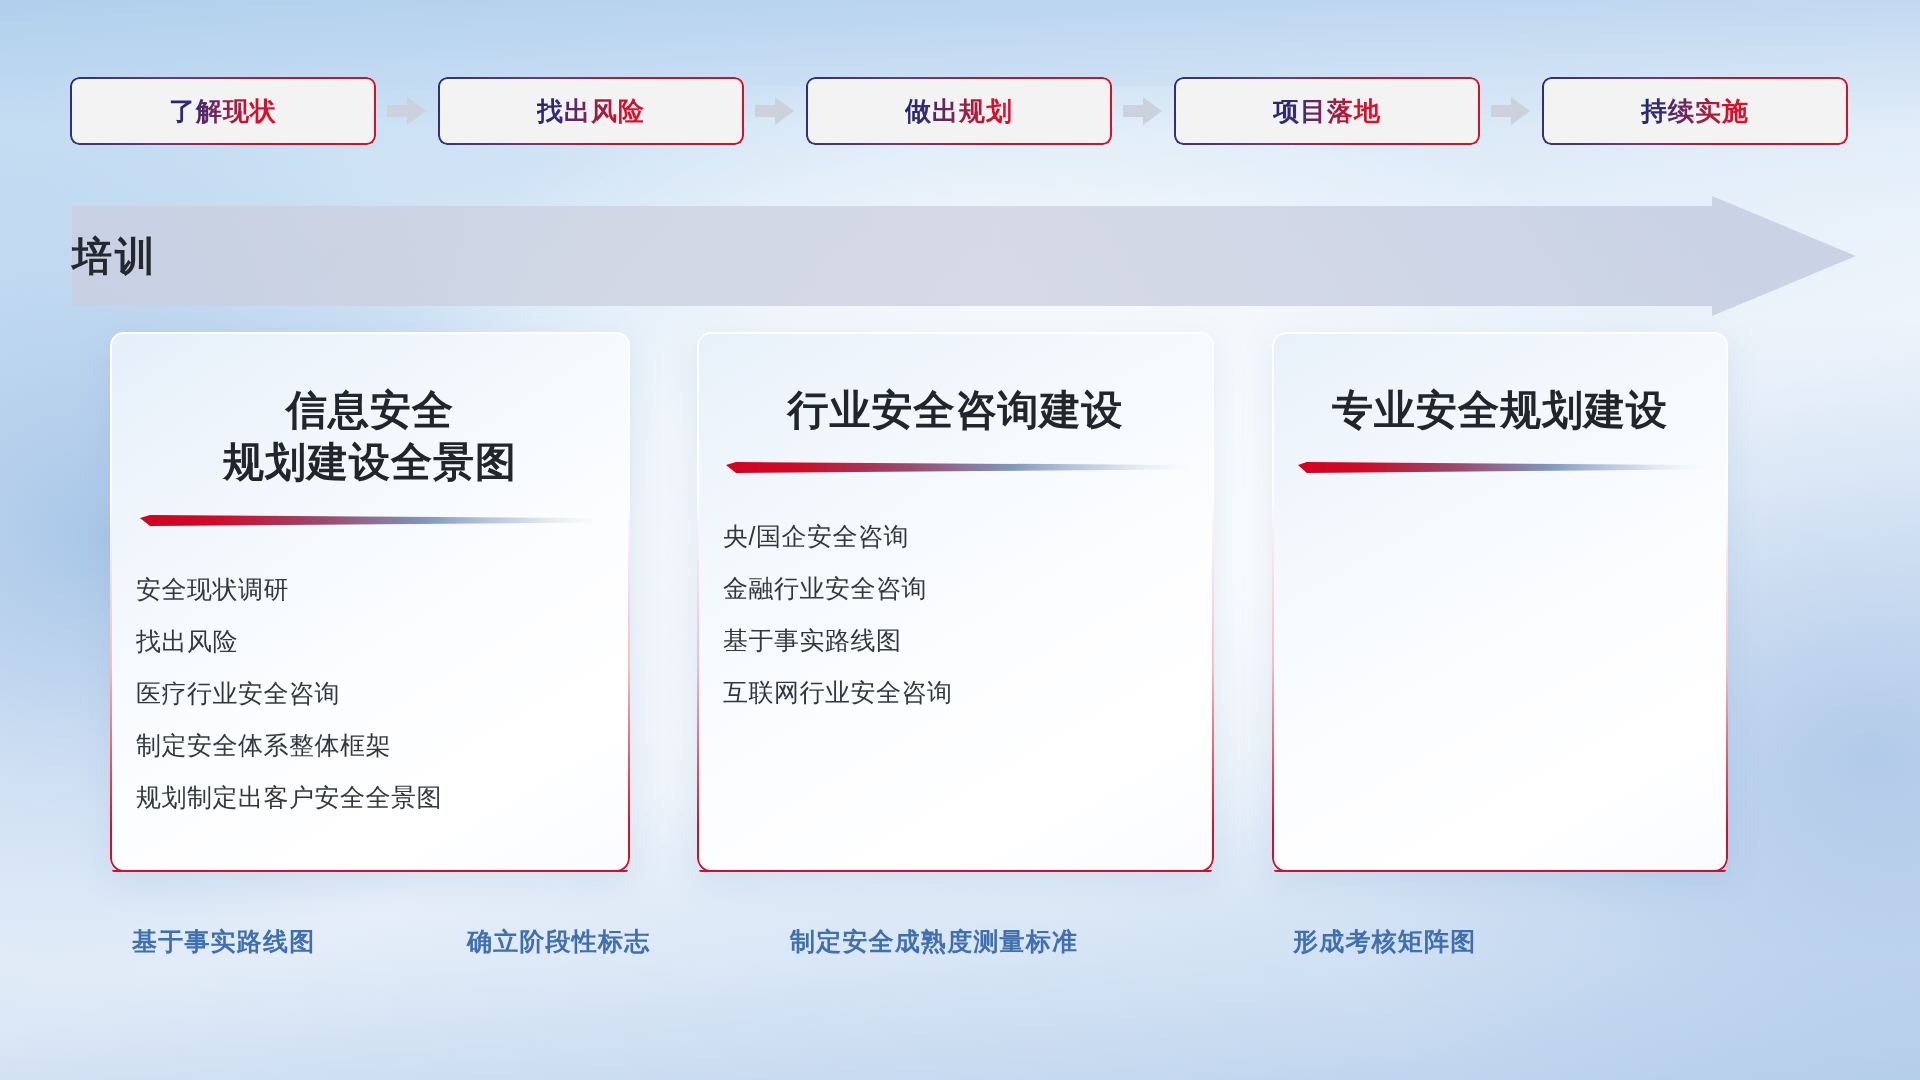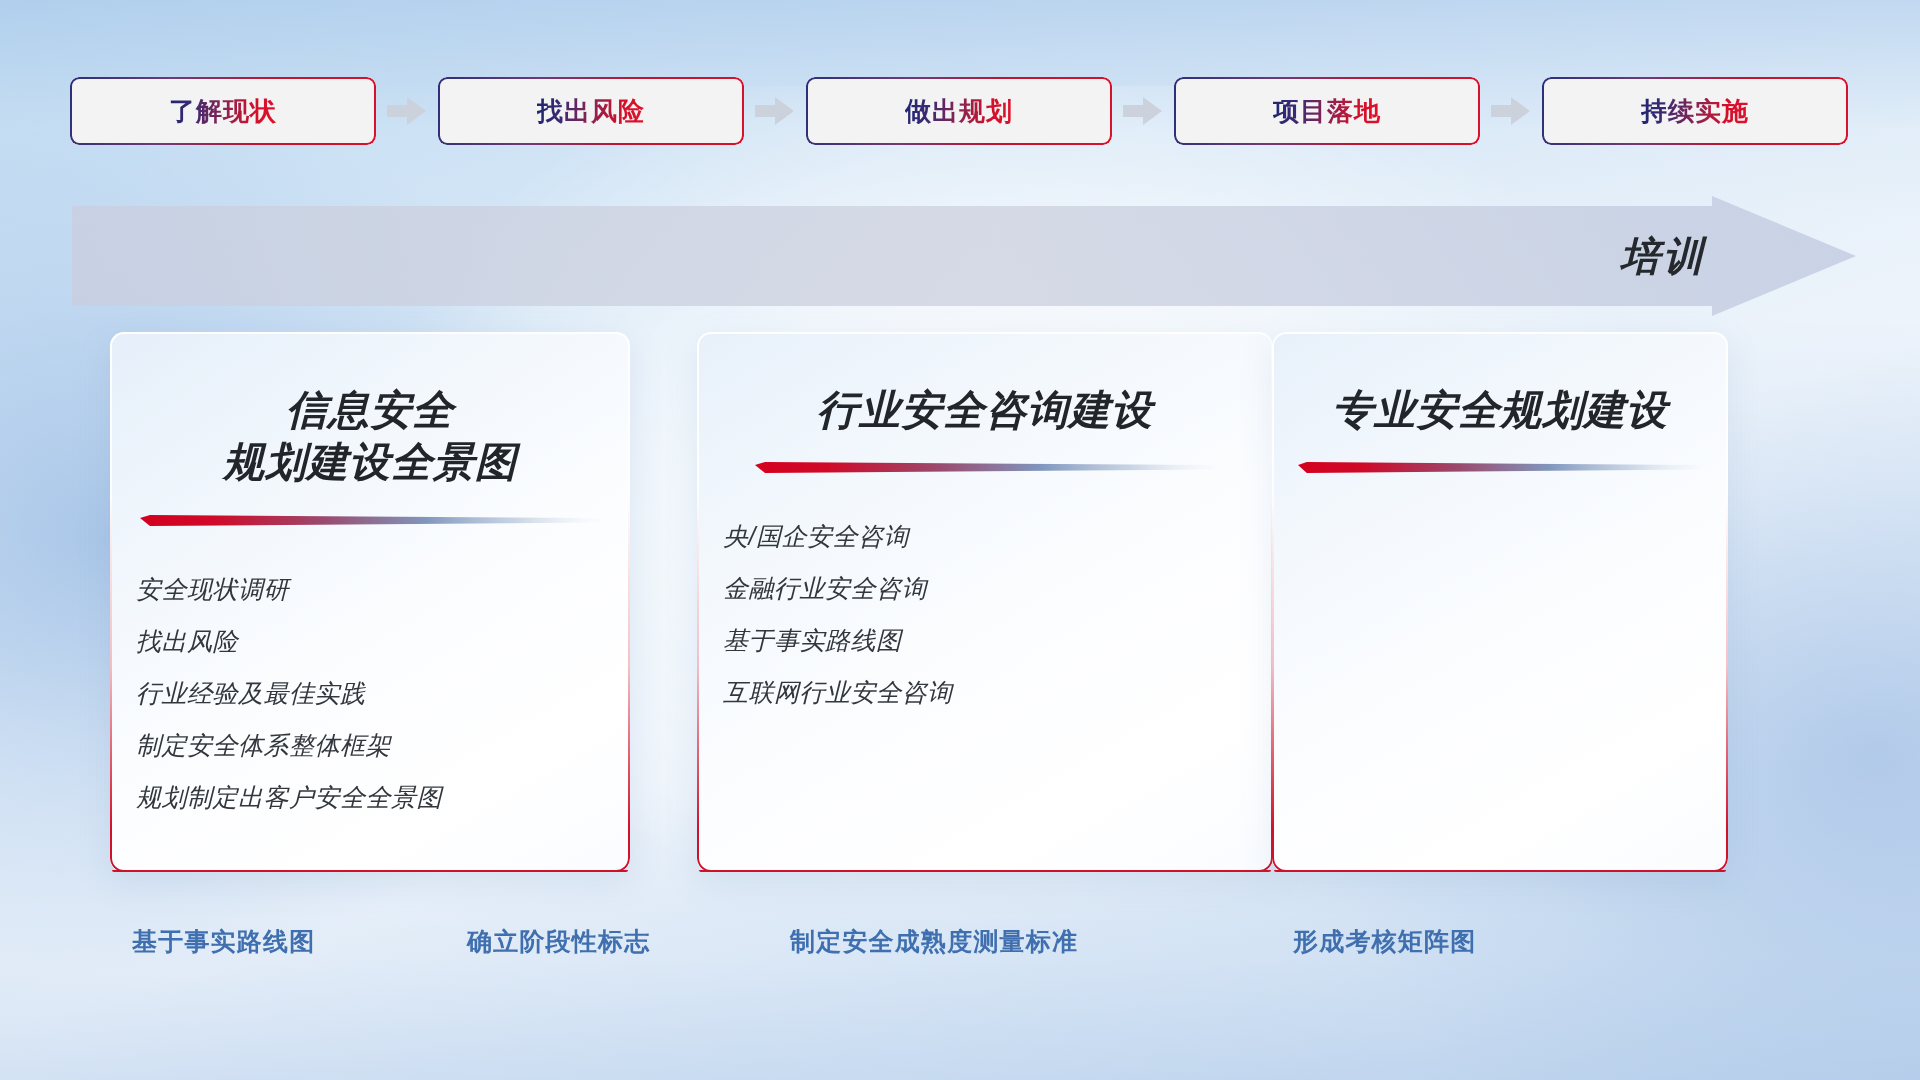--- a/index.html
+++ b/index.html
@@ -68,22 +68,22 @@
   }
   .step-arrow svg{display:block;}
 
   
   #band{
     position:absolute;left:72px;top:196px;width:1784px;height:120px;
   }
   #band svg{display:block;width:100%;height:100%;}
   #band-label{
     position:absolute;left:0;top:0;width:1784px;height:120px;
-    display:flex;align-items:center;justify-content:flex-end;
-    padding-right:150px;box-sizing:border-box;font-style:italic;
+    display:flex;align-items:center;justify-content:flex-start;
+    padding-right:150px;box-sizing:border-box;
   }
   #band-label span{
     font-size:40px;font-weight:600;color:#25282c;letter-spacing:3px;
   }
 
   
   #cards{
     position:absolute;left:0;top:332px;width:1920px;height:560px;
   }
   .card{
@@ -101,21 +101,21 @@
     pointer-events:none;
   }
   .card::after{
     content:"";position:absolute;left:2px;right:2px;bottom:0;height:2.4px;
     background:#d0112a;border-radius:0 0 12px 12px;
     pointer-events:none;
   }
   .card-inner{
     position:relative;z-index:2;height:100%;
     display:flex;flex-direction:column;align-items:center;
-    box-sizing:border-box;padding:52px 26px 41px;font-style:italic;
+    box-sizing:border-box;padding:52px 26px 41px;
   }
   .card-title{
     font-size:41px;font-weight:700;color:#22262b;
     line-height:1.28;text-align:center;letter-spacing:1px;
     white-space:pre-line;
   }
   .card-rule{
     margin-top:26px;width:100%;max-width:460px;height:14px;position:relative;
   }
   .card-rule svg{display:block;width:100%;height:100%;}
@@ -222,27 +222,27 @@
                 <stop offset="0.82" stop-color="#bac9dd" stop-opacity="0.75"></stop>
                 <stop offset="1" stop-color="#e7eef6" stop-opacity="0.10"></stop>
               </linearGradient>
             </defs>
             <path d="M0 3 L10 0 L460 3 L460 7.5 L10 11 Z" fill="url(#rg0)"></path>
           </svg>
         </div>
         <div class="card-list">
           <div class="card-list-item">安全现状调研</div>
           <div class="card-list-item">找出风险</div>
-          <div class="card-list-item">行业经验及最佳实践</div>
+          <div class="card-list-item">医疗行业安全咨询</div>
           <div class="card-list-item">制定安全体系整体框架</div>
           <div class="card-list-item">规划制定出客户安全全景图</div>
         </div>
       </div>
     </div>
-    <div class="card" style="left: 697px; width: 576px;">
+    <div class="card" style="left: 697px; width: 517px;">
       <div class="card-inner">
         <div class="card-title">行业安全咨询建设</div>
         <div class="card-rule">
           <svg viewBox="0 0 460 14" preserveAspectRatio="none">
             <defs>
               <linearGradient id="rg1" x1="0" y1="0" x2="1" y2="0">
                 <stop offset="0" stop-color="#d4001f"></stop>
                 <stop offset="0.16" stop-color="#cf0a28"></stop>
                 <stop offset="0.40" stop-color="#9a4a6e"></stop>
                 <stop offset="0.62" stop-color="#8096bd"></stop>

